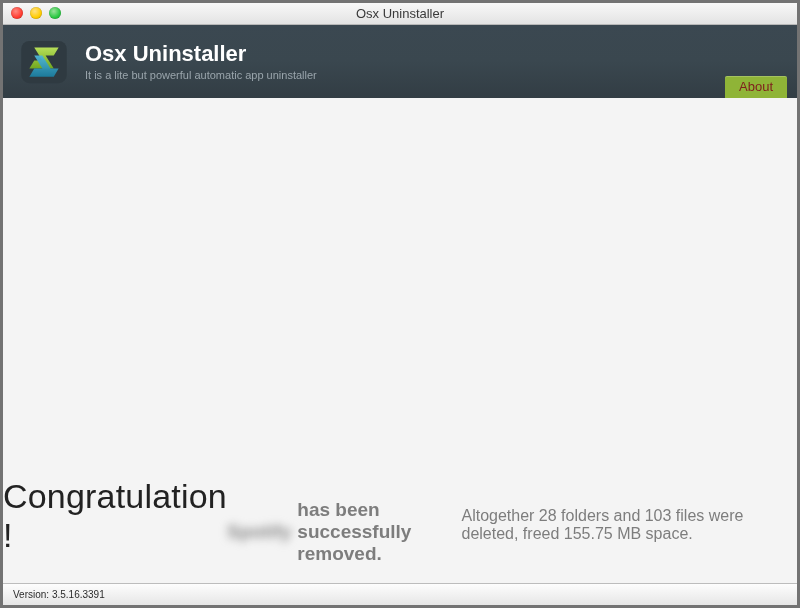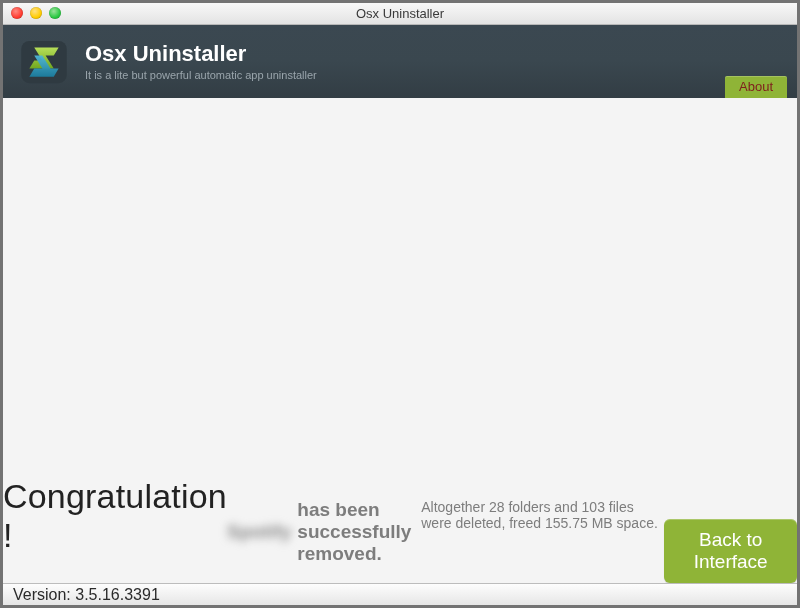--- a/index.html
+++ b/index.html
@@ -23,27 +23,27 @@
   .app-title { color:#fff; font-weight:700; font-size:22px; line-height:1.1; }
   .app-subtitle { color:#9aa5ac; font-size:11px; margin-top:2px; }
   .about-btn { position:absolute; right:10px; bottom:0; background:#8fb437; color:#7f1d1d; font-size:13px; height:22px; line-height:22px; padding:0 14px; border:none; border-radius:2px 2px 0 0; cursor:pointer;
     box-shadow:inset 0 1px 0 rgba(255,255,255,.2); }
 
   
   .main { flex:1; background:#f4f4f4; display:flex; flex-direction:row; align-items:flex-end; padding-top:118px; }
   .congrats { color:#222; font-size:34px; font-weight:400; margin-bottom:28px; letter-spacing:.2px; }
   .msg-line { font-size:19px; color:#7d7d7d; font-weight:600; display:flex; align-items:center; gap:6px; margin-bottom:18px;margin-top:32px; }
   .blurred-app { filter:blur(4px); color:#8a8a8a; }
-  .detail-line { font-size:14px; color:#7d7d7d; margin-bottom:52px; }
+  .detail-line { font-size:16px; color:#7d7d7d; margin-bottom:40px; }
   .back-btn { background:#8fb437; color:#fff; font-size:19px; font-weight:400; padding:10px 28px; border:none; border-radius:6px; cursor:pointer;
     box-shadow:inset 0 1px 0 rgba(255,255,255,.25), 0 1px 1px rgba(0,0,0,.15); }
 
   
   .footer { height:22px; background:linear-gradient(#fdfdfd,#e6e6e6); border-top:1px solid #bcbcbc; display:flex; align-items:center; padding:0 10px; }
-  .footer span { font-size:16px; color:#2b2b2b; }
+  .footer span { font-size:10px; color:#2b2b2b; }
 </style>
 </head>
 <body>
 
 <div class="window">
 
   <div class="titlebar">
     <div class="traffic-lights">
       <div class="tl close"></div>
       <div class="tl min"></div>
@@ -80,20 +80,19 @@
   <div class="main">
     <div class="congrats">Congratulation !</div>
 
     <div class="msg-line">
       <span class="blurred-app">Spotify</span>
       <span>has been successfully removed.</span>
     </div>
 
     <div class="detail-line">Altogether 28 folders and 103 files were deleted, freed 155.75 MB space.</div>
 
-    <button class="back-btn">Back to Interface</button>
   </div>
 
   <div class="footer">
     <span>Version: 3.5.16.3391</span>
   </div>
 
 </div>
 
 </body></html>

